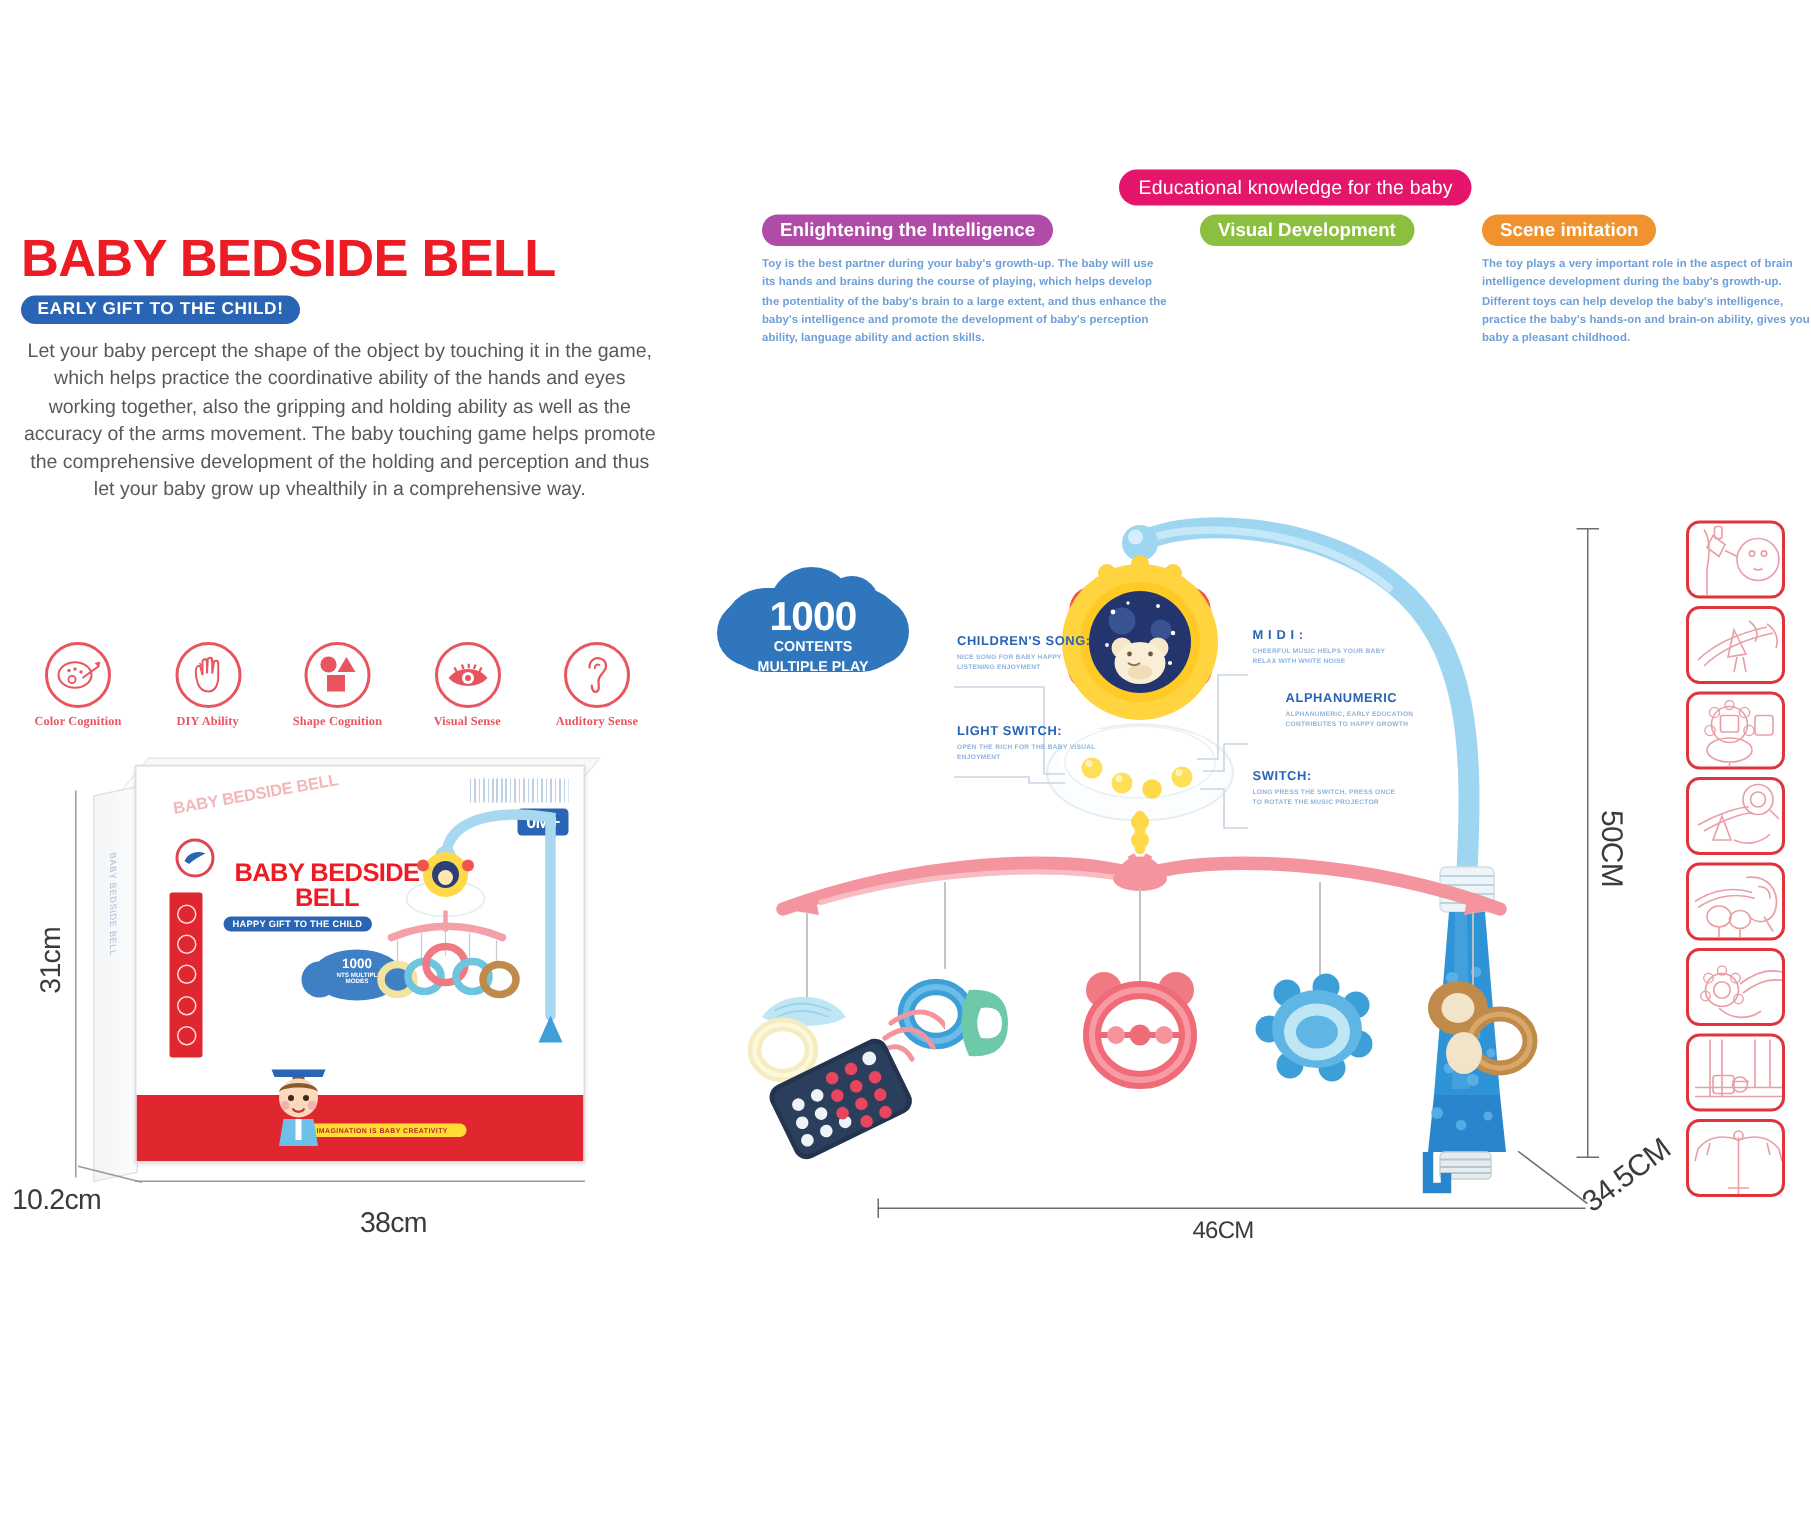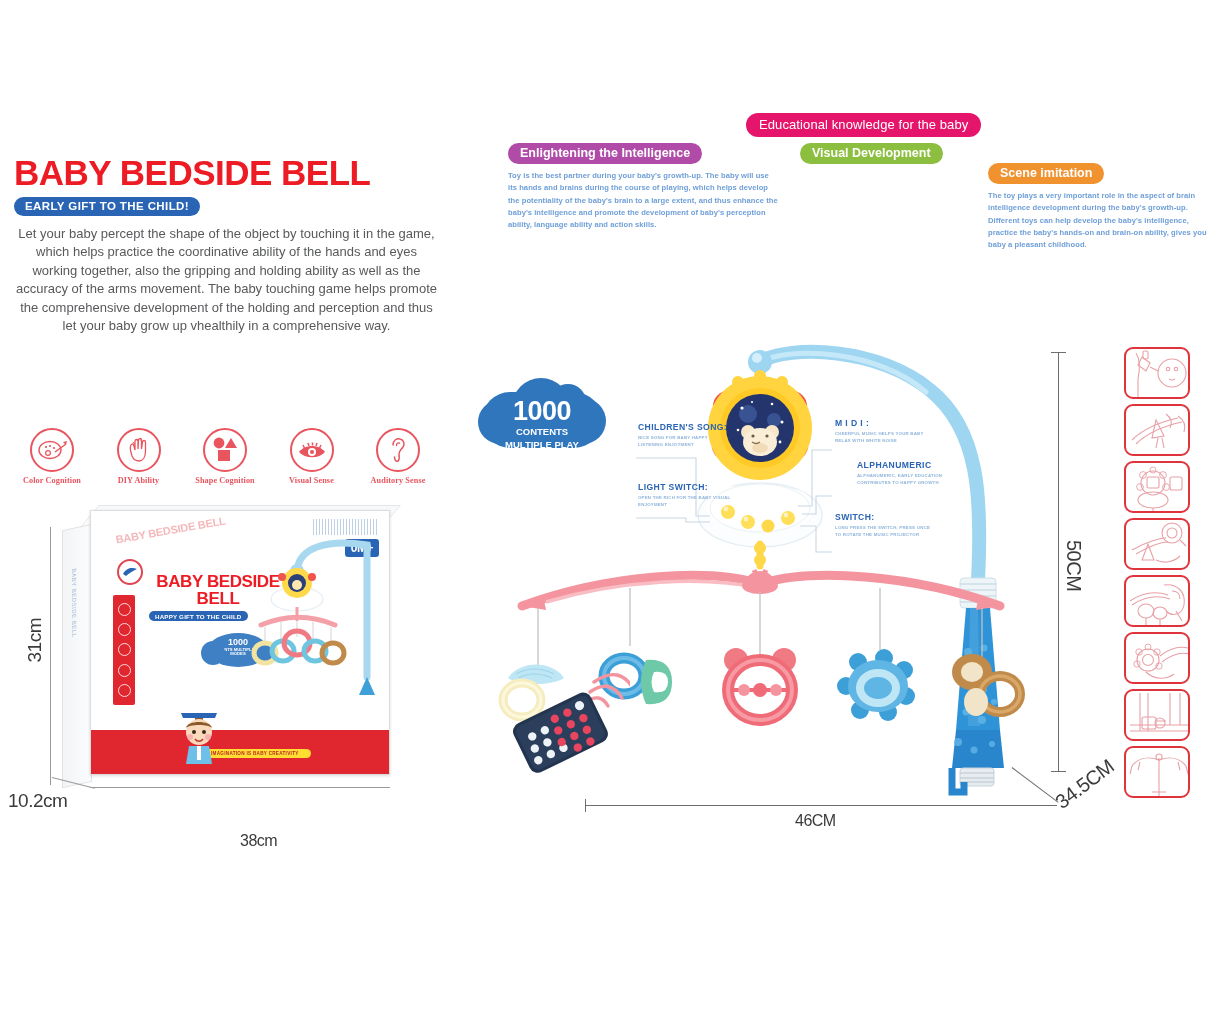--- a/index.html
+++ b/index.html
@@ -156,21 +156,21 @@
     font-size:19px; color:#3b3b3b;
     writing-mode:vertical-rl; transform:rotate(180deg);
     letter-spacing:-0.5px;
   }
   .dim-d {
     position:absolute; left:8px; top:790px;
     font-size:19px; color:#3b3b3b; letter-spacing:-0.5px;
   }
   .dim-w {
     position:absolute; left:240px; top:805px;
-    font-size:16px; color:#3b3b3b; letter-spacing:-0.5px;margin-top:27px;
+    font-size:19px; color:#3b3b3b; letter-spacing:-0.5px;
   }
   .dimline { position:absolute; background:#8a8a8a; }
 
   
   .edu-main-pill {
     position:absolute; left:746px; top:113px;
     background:#e5156b; color:#ffffff;
     font-size:13px; font-weight:normal; letter-spacing:0.1px;
     padding:4px 13px 5px 13px; border-radius:12px;
     white-space:nowrap;
@@ -182,21 +182,21 @@
   .info-col.c3 { left:480px; width:222px; }
 
   .col-pill {
     display:inline-block; color:#ffffff;
     font-size:12.5px; font-weight:bold;
     padding:3px 12px 4px 12px; border-radius:11px;
     white-space:nowrap; margin-bottom:6px;
   }
   .col-pill.purple { background:#b04ba8; }
   .col-pill.green  { background:#8cbe3f; }
-  .col-pill.orange { background:#f0922e;margin-top:20px; }
+  .col-pill.orange { background:#f0922e; }
 
   .col-text {
     font-size:7.6px; font-weight:bold; color:#6f9fd8;
     line-height:1.62; letter-spacing:0.05px;
   }
 
   
   .hero { position:absolute; left:460px; top:330px; width:600px; height:480px; }
 
   

